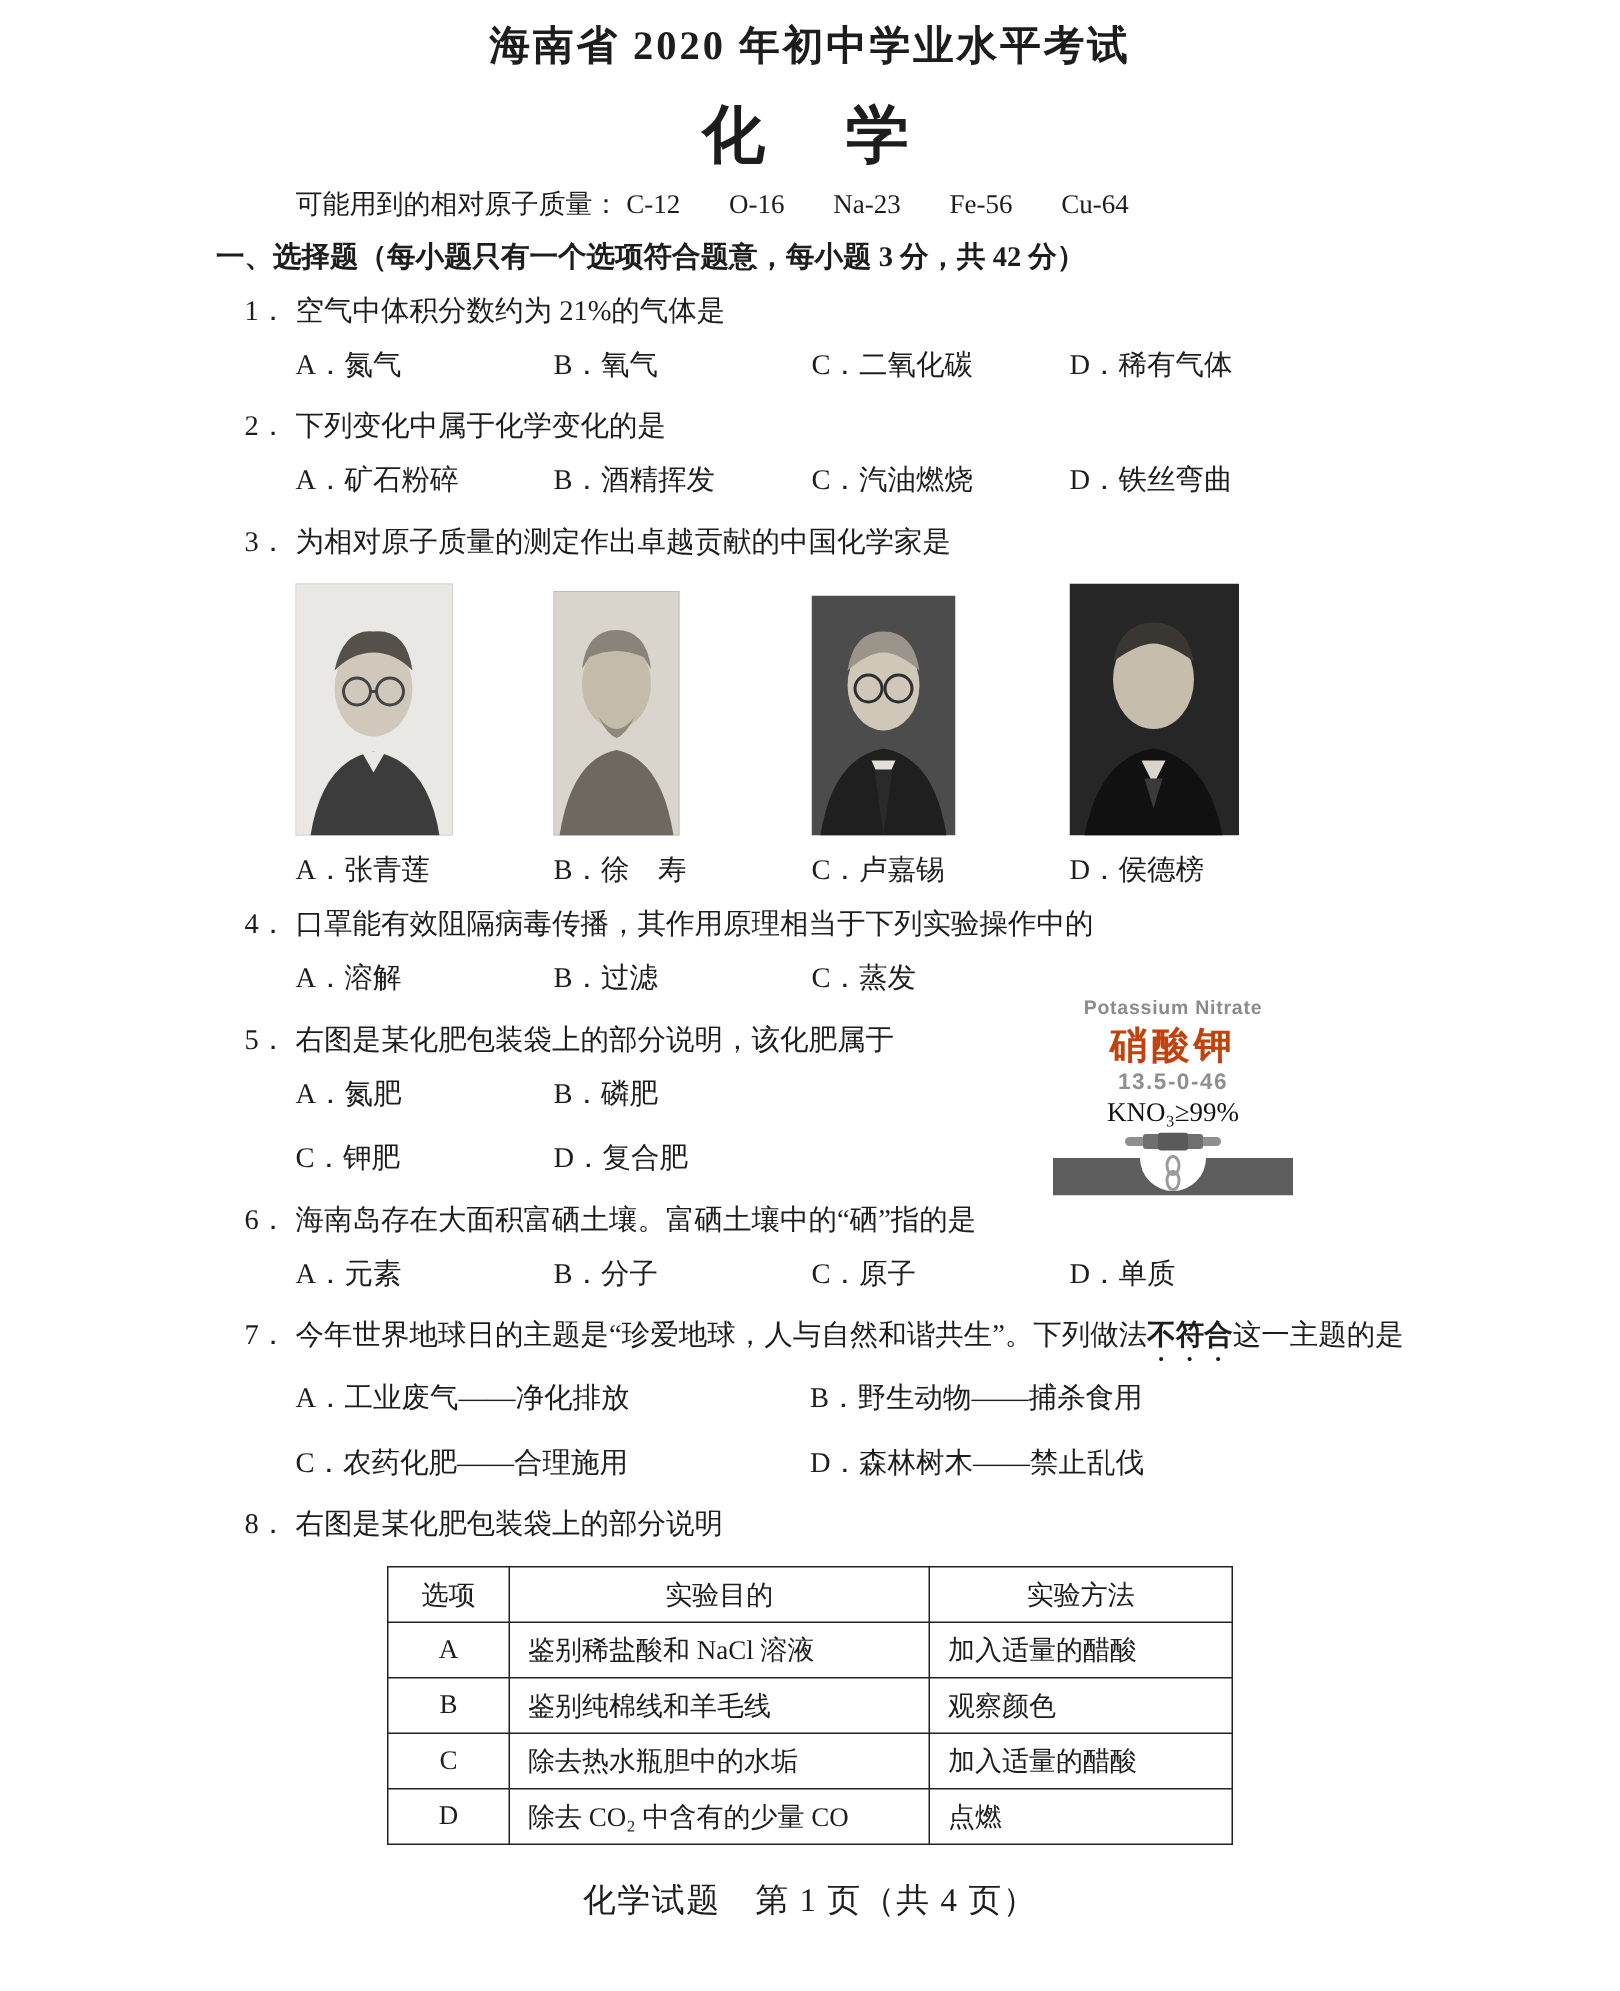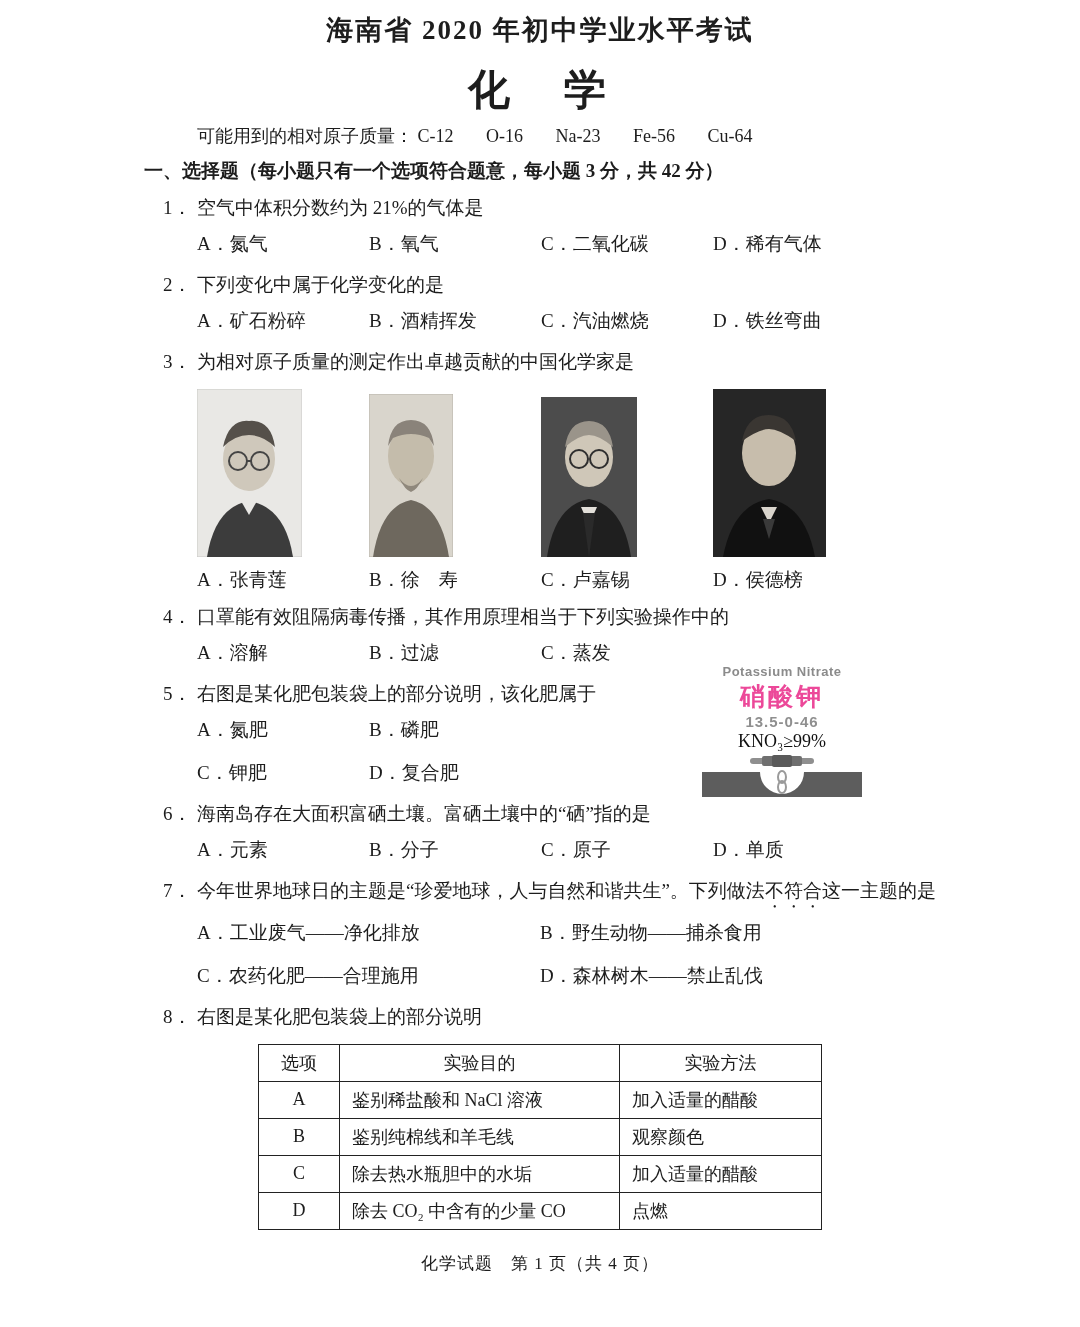--- a/index.html
+++ b/index.html
@@ -30,38 +30,38 @@
   .opts.half { grid-template-columns:172px 1fr; row-gap:14px; width:420px; }
 
   .photos { display:grid; grid-template-columns:172px 172px 172px 1fr; align-items:end; margin:12px 0 6px 57px; }
   .photo { margin:0; }
   .photo svg { display:block; }
   .photo-labels { display:grid; grid-template-columns:172px 172px 172px 1fr; margin:10px 0 8px 57px; font-size:19px; }
 
   .fert-label { position:absolute; left:552px; top:-14px; width:180px; text-align:center;
                 font-family:"Liberation Sans","DejaVu Sans",sans-serif; }
   .fert-en { color:#8b8b8b; font-weight:bold; font-size:13px; letter-spacing:0.5px; }
-  .fert-cn { color:#ec4899; font-weight:bold; font-size:25px; letter-spacing:3px; margin-top:1px; }
+  .fert-cn { color:#c2410c; font-weight:bold; font-size:25px; letter-spacing:3px; margin-top:1px; }
   .fert-grade { color:#8f8f8f; font-weight:bold; font-size:15px; letter-spacing:1px; }
   .fert-purity { color:#111; font-size:18px; font-family:"Liberation Serif","DejaVu Serif",serif; margin-top:1px; }
   .fert-graphic { margin-top:3px; }
 
   .emph { -webkit-text-emphasis:dot; text-emphasis:dot;
-          -webkit-text-emphasis-position:under; text-emphasis-position:under left; }
+          -webkit-text-emphasis-position:under; text-emphasis-position:under left;font-weight:bold; }
 
   table.qtable { border-collapse:collapse; margin:12px 0 16px 118px; font-size:18px; }
   .qtable th, .qtable td { border:1.6px solid #222; height:37px; font-weight:normal; padding:0; }
   .qtable col.c1 { width:81px; }
   .qtable col.c2 { width:280px; }
   .qtable col.c3 { width:202px; }
   .qtable th { text-align:center; }
   .qtable td.center { text-align:center; }
   .qtable td.left { text-align:left; padding-left:12px; }
 
-  .footer { text-align:center; font-size:17px; margin-top:22px; letter-spacing:1px; }
+  .footer { text-align:center; font-size:22px; margin-top:22px; letter-spacing:1px; }
 </style>
 </head>
 <body>
 
 <div class="page">
 
   <h1 class="exam-title">海南省 2020 年初中学业水平考试</h1>
   <h2 class="subject-title">化　学</h2>
 
   <p class="atomic-line">

